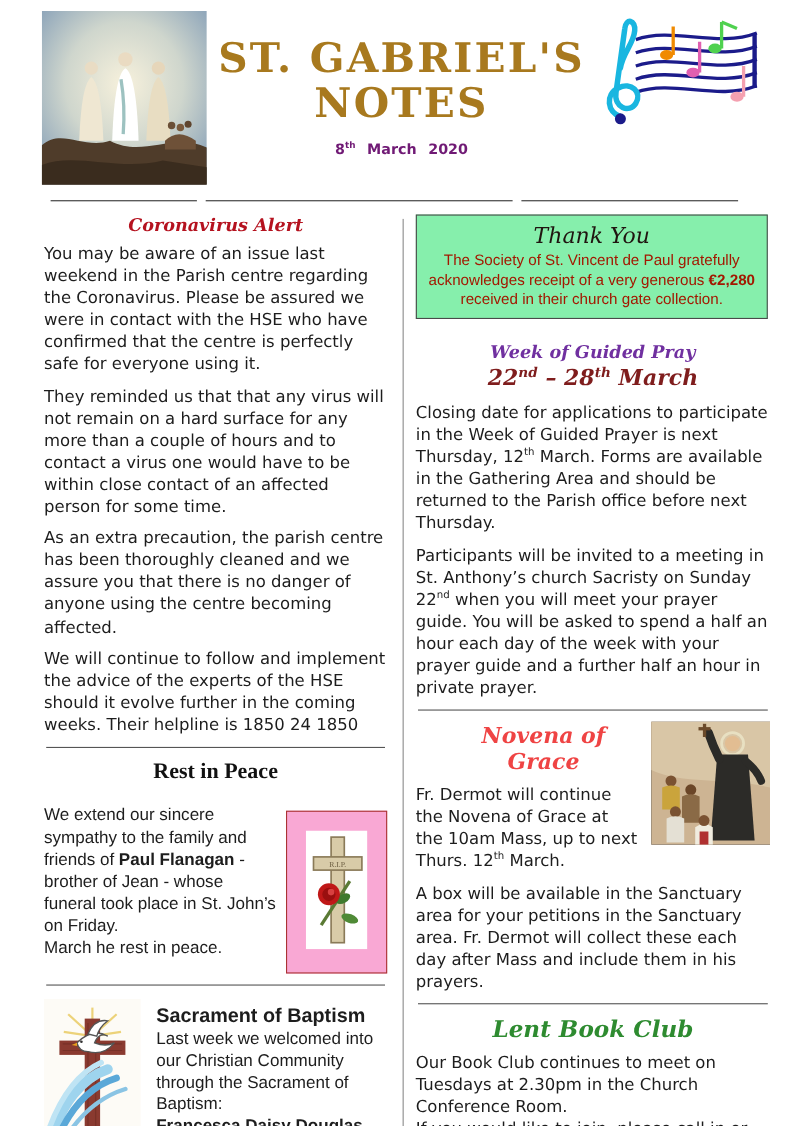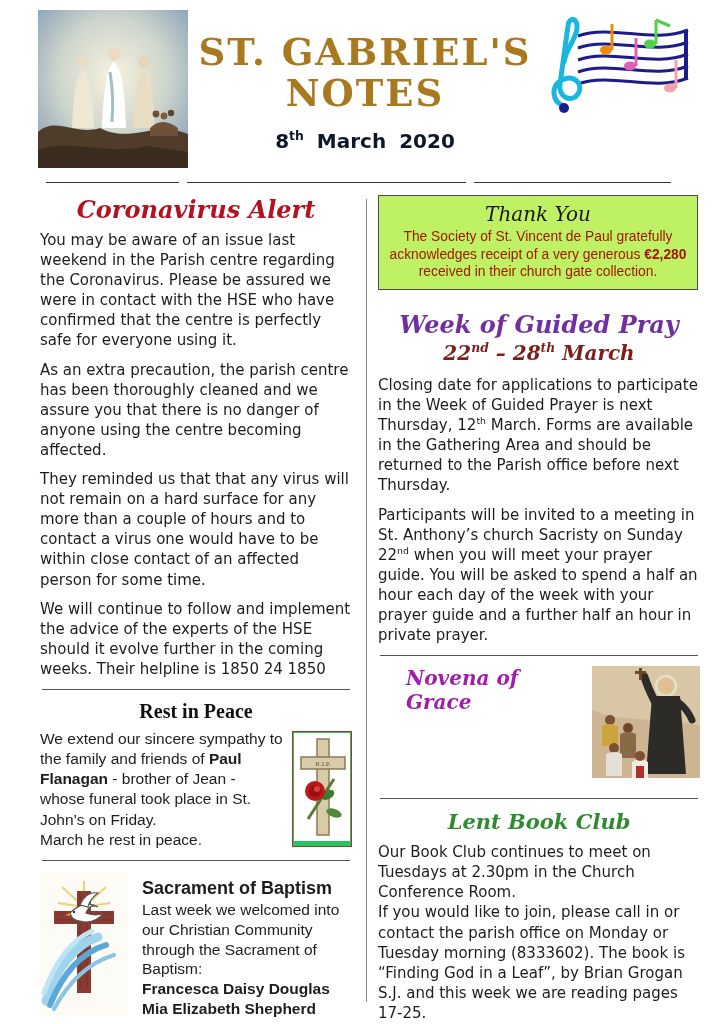--- a/index.html
+++ b/index.html
@@ -13,69 +13,69 @@
 
   
   .header { display:flex; align-items:flex-start; justify-content:space-between; padding:2px 10px 0 14px; }
   .header-img { flex:0 0 auto; }
   .title-block { flex:1 1 auto; text-align:center; padding-top:22px; }
   .title-line {
     font-family:"DejaVu Serif", serif;
     font-weight:bold; font-size:37px; line-height:1.12;
     color:#A8791E; letter-spacing:2px;
   }
-  .issue-date { margin-top:14px; font-size:20px; font-weight:bold; color:#0f172a; word-spacing:6px; }
+  .issue-date { margin-top:14px; font-size:13px; font-weight:bold; color:#701a75; word-spacing:6px; }
   .sup { vertical-align:super; font-size:62%; line-height:0; }
 
   .header-rule { display:flex; gap:8px; margin:10px 20px 6px 22px; }
   .header-rule div { border-top:1.5px solid #333; height:0; }
   .hr-a { width:21%; } .hr-b { width:44%; } .hr-c { width:31%; }
 
   
   .columns { display:flex; padding:4px 0 0 16px; }
   .col-left  { width:312px; flex:0 0 312px; }
   .col-divider { width:1px; background:#8a8a8a; margin:6px 11px 30px 14px; flex:0 0 1px; }
   .col-right { width:322px; flex:0 0 322px; }
 
   .section-rule { border:none; border-top:1px solid #555; margin:10px 2px; }
 
   
   .h-script {
     font-family:"DejaVu Serif", serif; font-style:italic; font-weight:bold;
     text-align:center;
   }
-  .h-corona { font-size:24px; color:#B5121F; margin:2px 0 6px 0; }
+  .h-corona { font-size:16px; color:#B5121F; margin:2px 0 6px 0; }
   .body-p { font-size:15px; line-height:1.34; margin:0 0 9px 0; }
 
   .h-sans { font-family:Liberation Serif, serif; font-weight:bold; text-align:center; color:#111; }
   .h-rip { font-size:20px; margin:4px 0 6px 0; }
 
   .rip-row { display:flex; gap:8px;align-items:center; }
   .rip-text { font-family:"Liberation Sans", sans-serif; font-size:15.5px; line-height:1.3; flex:1; }
-  .rip-img { flex:0 0 auto; border:1.5px solid #a33; padding:1px; background:#22c55e; align-self:flex-start; margin-top:2px; }
+  .rip-img { flex:0 0 auto; border:1.5px solid #a33; padding:17px; background:#f9a8d4; align-self:flex-start; margin-top:18px; }
 
   .bap-row { display:flex; gap:14px; margin-top:12px; }
   .bap-img { flex:0 0 auto; }
   .bap-text { font-family:"Liberation Sans", sans-serif; font-size:15.5px; line-height:1.28; padding-top:4px; }
   .bap-head { font-size:18px; font-weight:bold; }
   .bap-name { font-weight:bold; }
 
   
   .thanks-box {
-    background:#bef264; border:1.5px solid #4a4a4a;
+    background:#86efac; border:1.5px solid #4a4a4a;
     padding:6px 10px 8px 10px; text-align:center; margin:2px 2px 10px 0;
   }
   .thanks-head { font-family:"DejaVu Serif", serif; font-style:italic; font-size:20px; color:#201510; }
   .thanks-body { font-family:"Liberation Sans", sans-serif; font-size:13.8px; line-height:1.28; color:#A31800; margin-top:2px; }
   .thanks-amount { font-weight:bold; }
 
-  .h-guided { font-size:24px; color:#7030A0; margin:20px 0 2px 0; }
+  .h-guided { font-size:16px; color:#7030A0; margin:20px 0 2px 0; }
   .h-guided-sub { font-size:20px; color:#7f1d1d; margin:0 0 10px 0; }
 
-  .h-novena { font-size:20px; color:#a21caf; text-align:left; padding-left:28px; margin:4px 0 8px 0; }
+  .h-novena { font-size:20px; color:#ef4444; text-align:center; padding-left:28px; margin:4px 0 8px 0; }
   .novena-img { float:right; margin:0 0 6px 10px; }
 
   .h-book { font-size:21px; color:#2E8B30; margin:6px 0 8px 0; }
   .preline { white-space:pre-line; }
   .clearfix::after { content:""; display:block; clear:both; }
 </style>
 </head>
 <body>
 
 <div class="page">
@@ -154,22 +154,22 @@
       <div class="hr-c"></div>
   </div>
 
   <div class="columns">
 
     <div class="col-left">
 
       <div>
         <div class="h-script h-corona">Coronavirus Alert</div>
         <p class="body-p">You may be aware of an issue last weekend in the Parish centre regarding the Coronavirus.  Please be assured we were in contact with the HSE who have confirmed that the centre is perfectly safe for everyone using it.</p>
+        <p class="body-p">They reminded us that that any virus will not remain on a hard surface for any more than a couple of hours and to contact a virus one would have to be within close contact of an affected person for some time.</p>
         <p class="body-p">As an extra precaution, the parish centre has been thoroughly cleaned and we assure you that there is no danger of anyone using the centre becoming affected.</p>
-        <p class="body-p">They reminded us that that any virus will not remain on a hard surface for any more than a couple of hours and to contact a virus one would have to be within close contact of an affected person for some time.</p>
         <p class="body-p">We will continue to follow and implement the advice of the experts of the HSE should it evolve further in the coming weeks.   Their helpline is 1850 24 1850</p>
       </div>
 
       <hr class="section-rule">
 
       <div>
         <div class="h-sans h-rip">Rest in Peace</div>
         <div class="rip-row">
           <div class="rip-text">
             <span>We extend our sincere sympathy to the family and friends of </span><b>Paul Flanagan</b><span> - brother of Jean - whose funeral took place in St. John’s on Friday.</span><br>
@@ -277,21 +277,23 @@
               <circle cx="36" cy="62" r="5" fill="#6b4628"></circle>
               <path d="M28,68 Q36,64 44,68 L44,92 L28,92 Z" fill="#8a6a46"></path>
               <circle cx="22" cy="82" r="5" fill="#7a5232"></circle>
               <path d="M14,88 Q22,84 30,88 L30,110 L14,110 Z" fill="#e4e0d4"></path>
               <path d="M40,96 Q48,90 56,96 L56,112 L40,112 Z" fill="#f0ecdf"></path>
               <circle cx="48" cy="90" r="5" fill="#7a5232"></circle>
               <path d="M44,100 L52,100 L52,112 L44,112 Z" fill="#b03030"></path>
             </svg>
           </div>
           <div class="h-novena h-script">Novena of Grace</div>
-        </div>
+          <p class="body-p"><span>Fr. Dermot will continue the Novena of Grace at the 10am Mass, up to next Thurs. 12</span><span class="sup">th</span><span> March.</span></p>
+        </div>
+        <p class="body-p">A box will be available in the Sanctuary area for your petitions in the Sanctuary area. Fr. Dermot will collect these each day after Mass and include them in his prayers.</p>
       </div>
 
       <hr class="section-rule">
 
       <div>
         <div class="h-script h-book">Lent Book Club</div>
         <p class="body-p preline">Our Book Club continues to meet on Tuesdays at 2.30pm in the Church Conference Room.
 If you would like to join, please call in or contact the parish office on Monday or Tuesday morning (8333602).  The book is “Finding God in a Leaf”, by Brian Grogan S.J. and this week we are reading pages 17-25.</p>
       </div>
 

